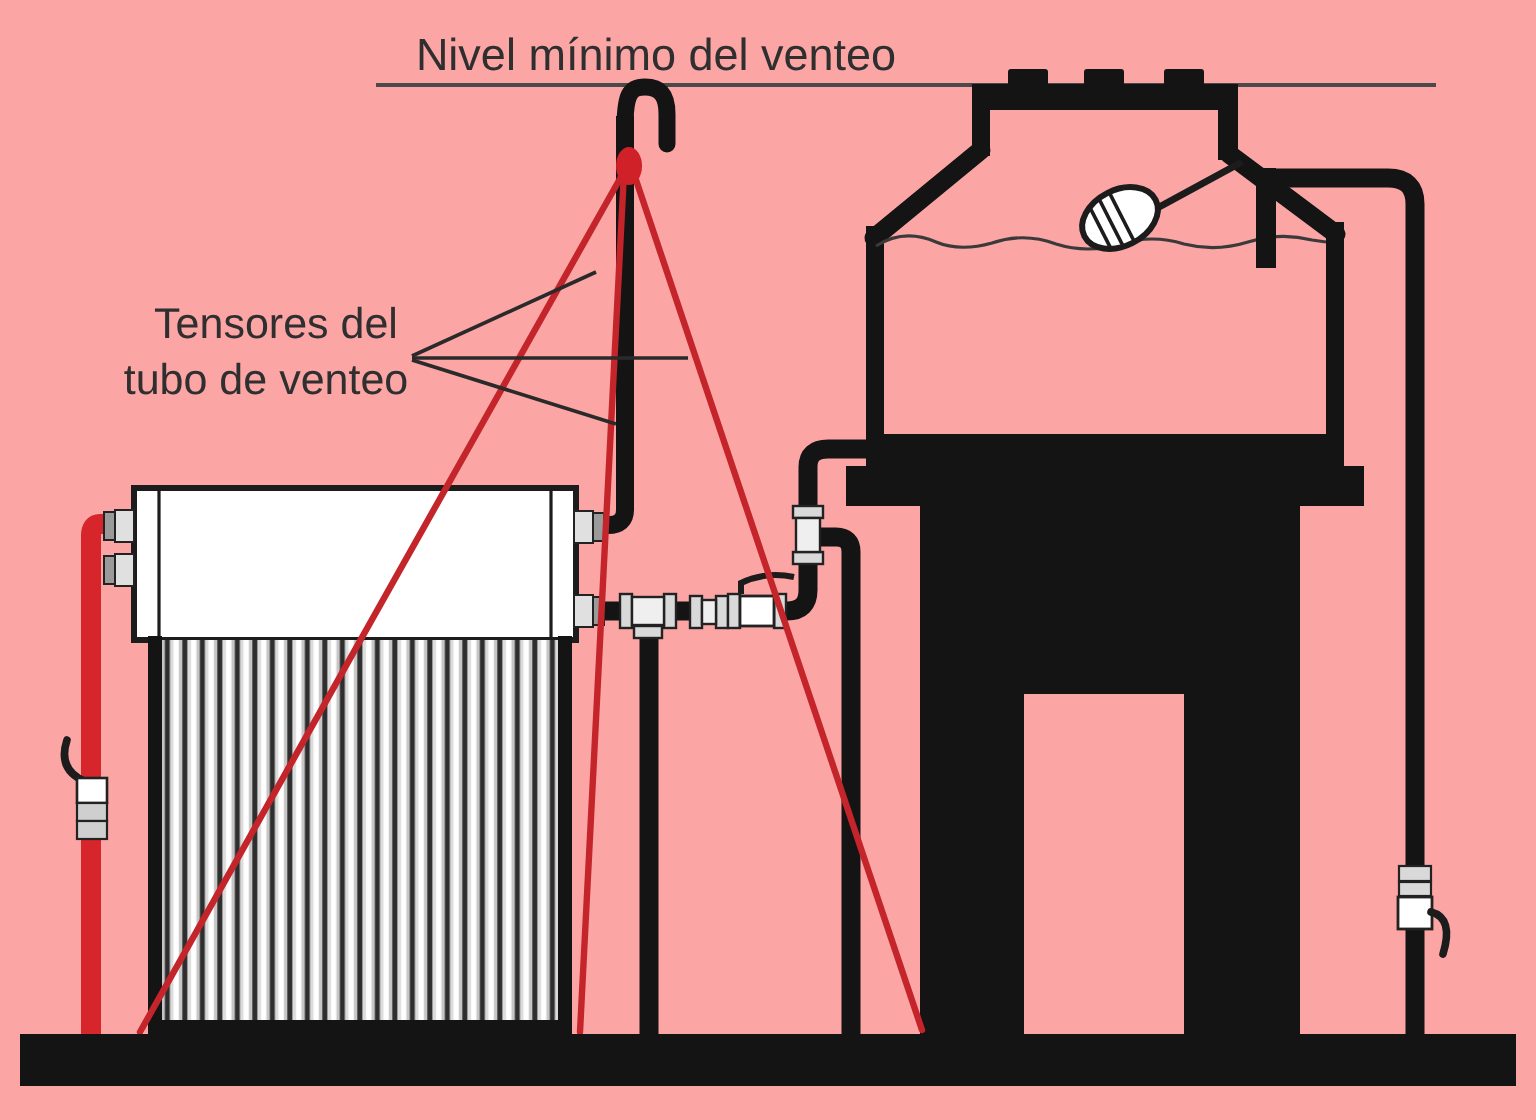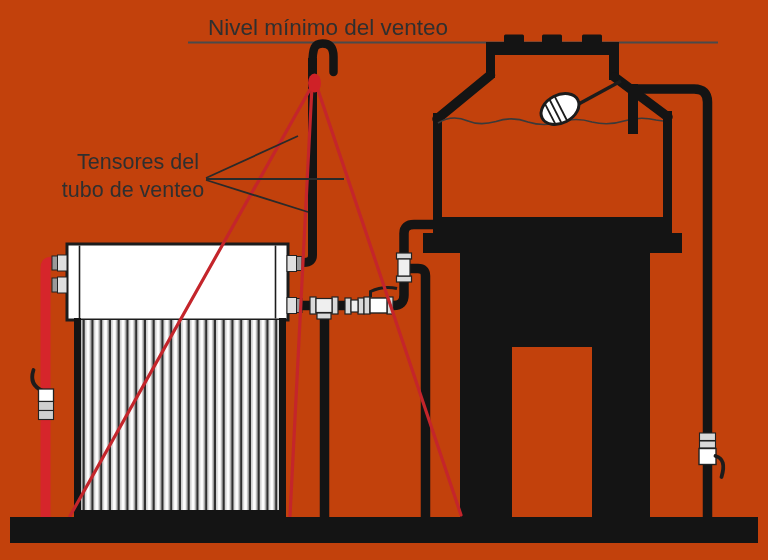--- a/index.html
+++ b/index.html
@@ -1,16 +1,16 @@
 <!DOCTYPE html>
 <html><head>
 <meta charset="utf-8">
 <style>
   html,body{margin:0;padding:0;background:#ffffff;}
-  .stage{position:relative;width:768px;height:560px;background:#c2410c;overflow:hidden;}
+  .stage{position:relative;width:768px;height:560px;background:#fca5a5;overflow:hidden;}
   svg{display:block;width:768px;height:560px;}
   text{font-family:"Liberation Sans","DejaVu Sans",sans-serif;fill:#2f2f2f;}
   .lbl-big{font-size:22.5px;}
   .lbl-med{font-size:21.5px;}
 </style>
 </head>
 <body>
 
 <div class="stage">
 <svg viewBox="0 0 768 560" xmlns="http://www.w3.org/2000/svg">

